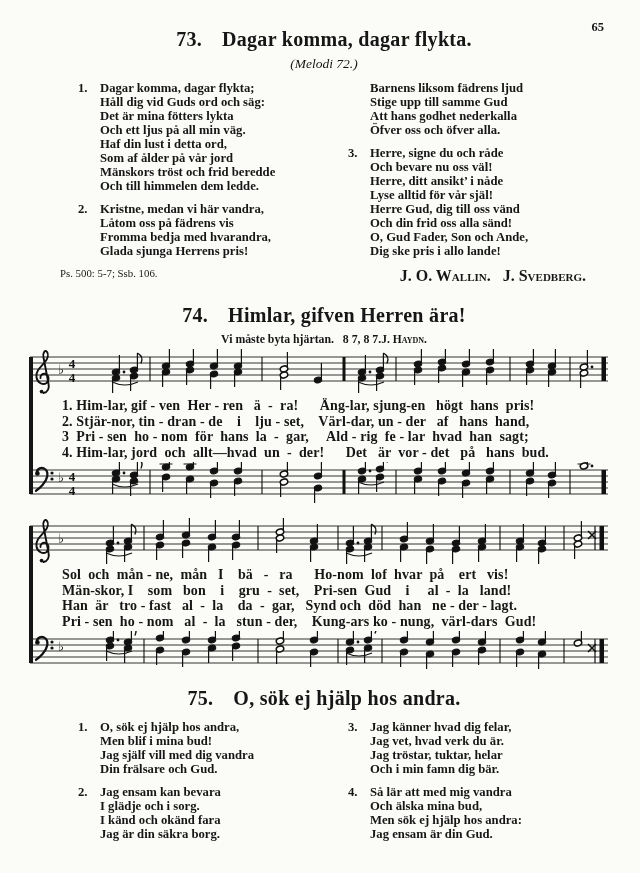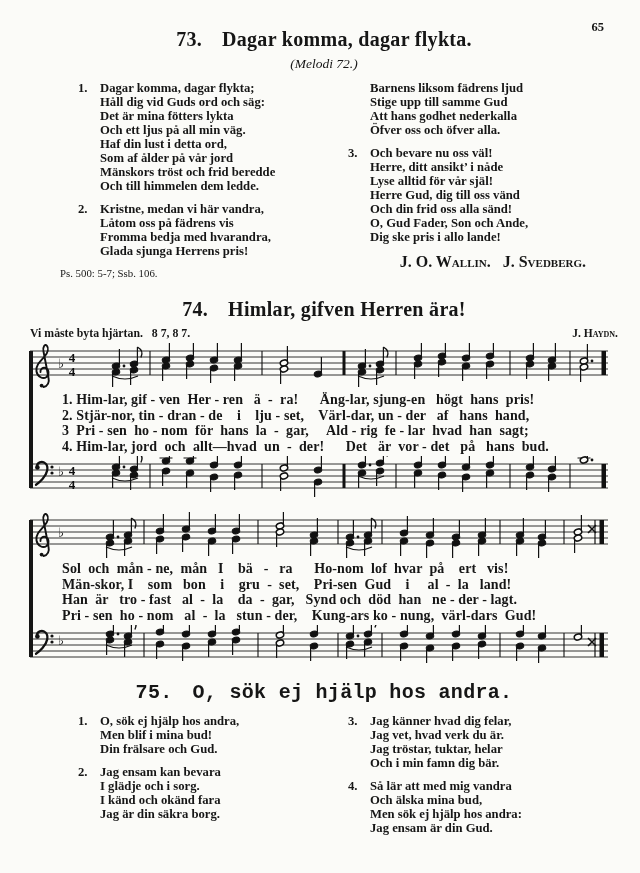--- a/index.html
+++ b/index.html
@@ -15,28 +15,28 @@
   .t73{margin-top:12px;font-family:Liberation Serif, serif;}
   .melody-note{text-align:center;font-style:italic;font-size:13.5px;margin-top:5px;}
   .verses{display:flex;margin:9px 0 0 42px;}
   .verses .col{flex:1;}
   .verses .col.right{margin-left:6px;}
   .verse{position:relative;padding-left:22px;margin-bottom:9px;font-size:12.7px;font-weight:bold;line-height:14px;}
   .vnum{position:absolute;left:0;top:0;}
   .reference{font-size:10.8px;font-weight:normal;margin:8px 0 0 -18px;}
   .attribution{font-variant:small-caps;font-size:16px;font-weight:bold;text-align:right;padding-right:26px;margin-top:4px;white-space:pre;}
   .t74{margin-top:19px;}
-  .music-meta{display:flex;justify-content:space-between;align-items:baseline;margin:5px 0 1px -6px;width:588px;}
+  .music-meta{display:flex;justify-content:center;align-items:baseline;margin:5px 0 1px -6px;width:588px;}
   .music-subtitle{font-size:11.8px;font-weight:bold;white-space:pre;}
   .music-composer{font-variant:small-caps;font-size:11.5px;font-weight:bold;}
   .music-system{position:relative;margin:2px 0 8px -6px;width:578px;}
   .music-system:before{content:"";position:absolute;left:-1px;top:8px;bottom:16px;width:4px;background:#151515;}
   .music-system svg{display:block;}
   .lyrics{margin:1px 0 2px 32px;font-size:14px;font-weight:bold;line-height:15.5px;white-space:pre;letter-spacing:.1px;}
-  .t75{margin-top:3px;font-family:Liberation Mono, monospace;}
+  .t75{margin-top:3px;}
   .v75{margin-top:10px;}
 </style>
 </head>
 <body>
 
 <div class="page">
   <div class="page-number">65</div>
 
   <div>
     <div class="hymn-title t73">
@@ -68,20 +68,21 @@
       <div class="col right" id="h73-right">
           <div class="verse">
             <span class="vnum"></span>
             <div>Barnens liksom fädrens ljud</div>
             <div>Stige upp till samme Gud</div>
             <div>Att hans godhet nederkalla</div>
             <div>Öfver oss och öfver alla.</div>
           </div>
           <div class="verse">
             <span class="vnum">3.</span>
+            <div>Herre, signe du och råde</div>
             <div>Och bevare nu oss väl!</div>
             <div>Herre, ditt ansikt’ i nåde</div>
             <div>Lyse alltid för vår själ!</div>
             <div>Herre Gud, dig till oss vänd</div>
             <div>Och din frid oss alla sänd!</div>
             <div>O, Gud Fader, Son och Ande,</div>
             <div>Dig ske pris i allo lande!</div>
           </div>
           <div class="attribution">J. O. Wallin.   J. Svedberg.</div>
         </div>
@@ -640,20 +641,21 @@
   <div>
     <div class="hymn-title t75">
       <span class="num">75.</span><span>O, sök ej hjälp hos andra.</span>
     </div>
     <div class="verses v75">
       <div class="col left" id="h75-left">
           <div class="verse">
             <span class="vnum">1.</span>
             <div>O, sök ej hjälp hos andra,</div>
             <div>Men blif i mina bud!</div>
+            <div>Jag själf vill med dig vandra</div>
             <div>Din frälsare och Gud.</div>
           </div>
           <div class="verse">
             <span class="vnum">2.</span>
             <div>Jag ensam kan bevara</div>
             <div>I glädje och i sorg.</div>
             <div>I känd och okänd fara</div>
             <div>Jag är din säkra borg.</div>
           </div>
         </div>

